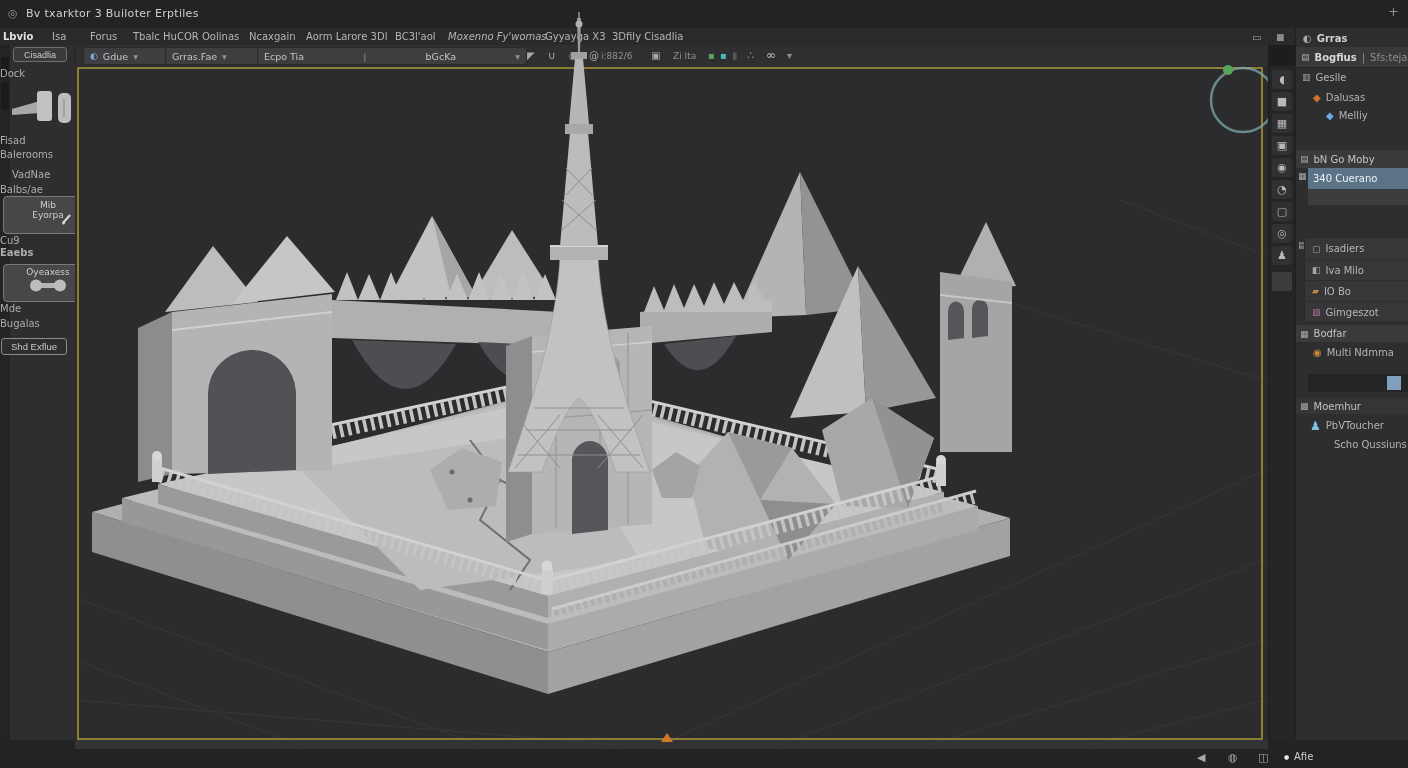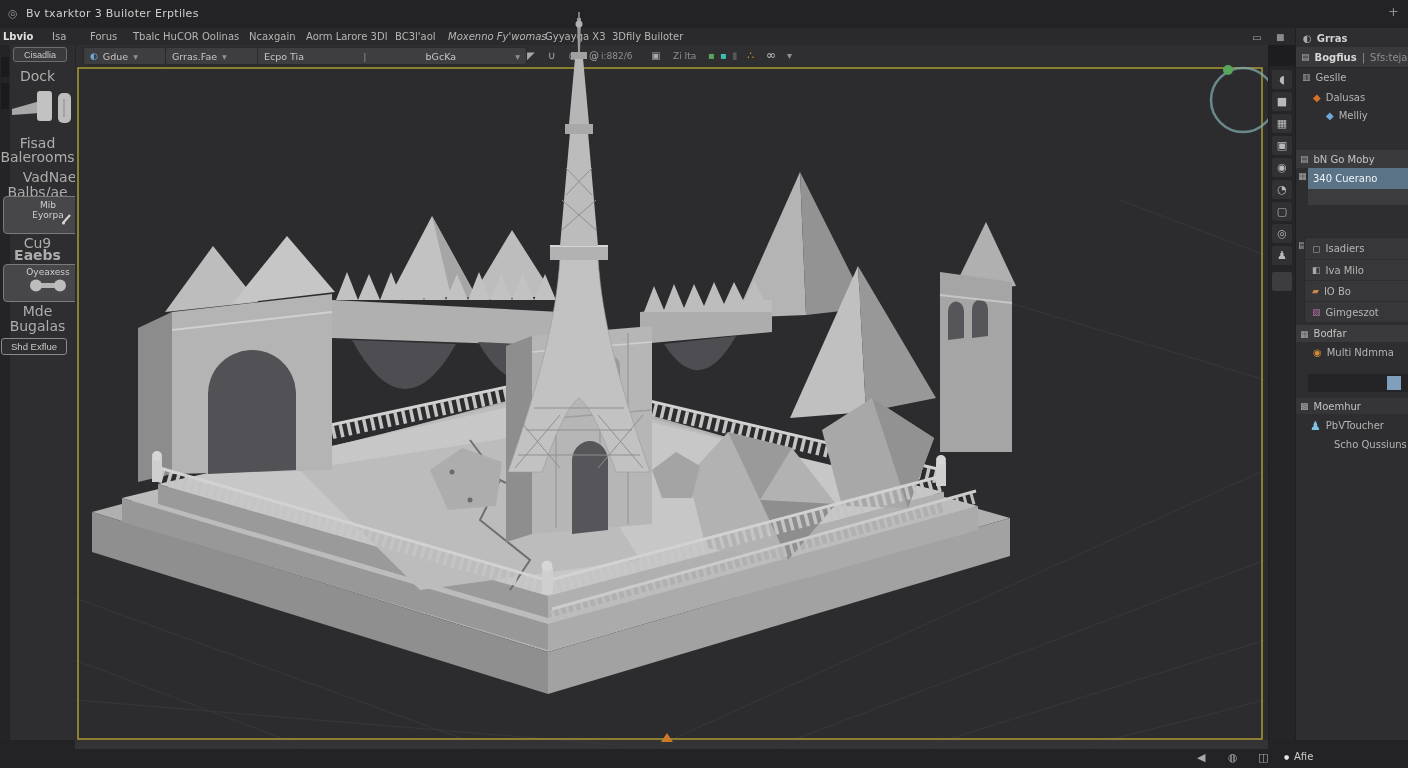--- a/index.html
+++ b/index.html
@@ -15,21 +15,21 @@
   .toolbar{left:75px;top:45px;width:1193px;height:21px;background:#2f2f31;border-bottom:1px solid #242426;}
   .dd{position:absolute;top:2px;height:16px;background:#3e3e40;border:1px solid #2a2a2a;border-radius:3px;
       color:#c6c6c6;display:flex;align-items:center;padding:0 6px;gap:5px;font-size:9.5px;}
   .icn{display:inline-block;text-align:center;color:#a8a8a8;}
   
   .sidebar{left:0;top:45px;width:75px;height:695px;background:#2e2e30;border-right:1px solid #242426;}
   .rail{position:absolute;left:0;top:0;width:10px;height:695px;background:#242426;}
   .rail .sq{position:absolute;left:1px;width:8px;background:#1b1b1d;}
   .lt-btn{position:absolute;background:#3a3a3c;border:1px solid #6e6e6e;border-radius:3px;color:#c9c9c9;
           text-align:center;font-size:9px;}
-  .lt-lbl{position:absolute;width:75px;text-align:center;color:#adadad;font-size:14px;}
+  .lt-lbl{position:absolute;width:75px;text-align:left;color:#adadad;font-size:10px;}
   .hl-box{position:absolute;left:3px;width:60px;background:#47474a;border:1px solid #7a7a7a;border-radius:4px;
           color:#cfcfcf;text-align:center;font-size:9px;padding-left:14px;}
   
   .viewport{left:75px;top:66px;width:1193px;height:674px;background:#2c2c2e;overflow:visible;z-index:4;}
   
   .vstrip{left:1268px;top:66px;width:27px;height:674px;background:#252527;border-left:1px solid #1f1f21;}
   .vs-i{position:absolute;left:3px;width:20px;height:19px;background:#313134;border-radius:2px;color:#b9b9b9;
         text-align:center;line-height:19px;font-size:11px;}
   
   .rpanel{left:1295px;top:28px;width:113px;height:712px;background:#2e2e30;border-left:1px solid #1f1f21;}
@@ -57,21 +57,21 @@
     <span class="mi" style="left:3px;font-weight:bold;color:#e2e2e2;">Lbvio</span>
     <span class="mi" style="left:52px;">Isa</span>
     <span class="mi" style="left:90px;">Forus</span>
     <span class="mi" style="left:133px;">Tbalc HuCOR</span>
     <span class="mi" style="left:202px;">Oolinas</span>
     <span class="mi" style="left:249px;">Ncaxgain</span>
     <span class="mi" style="left:306px;">Aorm Larore 3Dl</span>
     <span class="mi" style="left:395px;">BC3l'aol</span>
     <span class="mi" style="left:448px;font-style:italic;">Moxenno Fy'womas</span>
     <span class="mi" style="left:545px;">Gyyayga X3</span>
-    <span class="mi" style="left:612px;">3Dfily Builoter</span>
+    <span class="mi" style="left:612px;">3Dfily Cisadlia</span>
     <span class="abs icn" style="left:1252px;top:4px;font-size:10px;">▭</span>
     <span class="abs icn" style="left:1276px;top:4px;font-size:9px;color:#8a8a8a;">■</span>
   </div>
 
   <div class="abs toolbar">
     <div class="dd" style="left:8px;width:70px;">
       <span class="icn" style="color:#6fa8dc;font-size:9px;">◐</span>
       <span>Gdue</span>
       <span class="dim">▾</span>
     </div>

